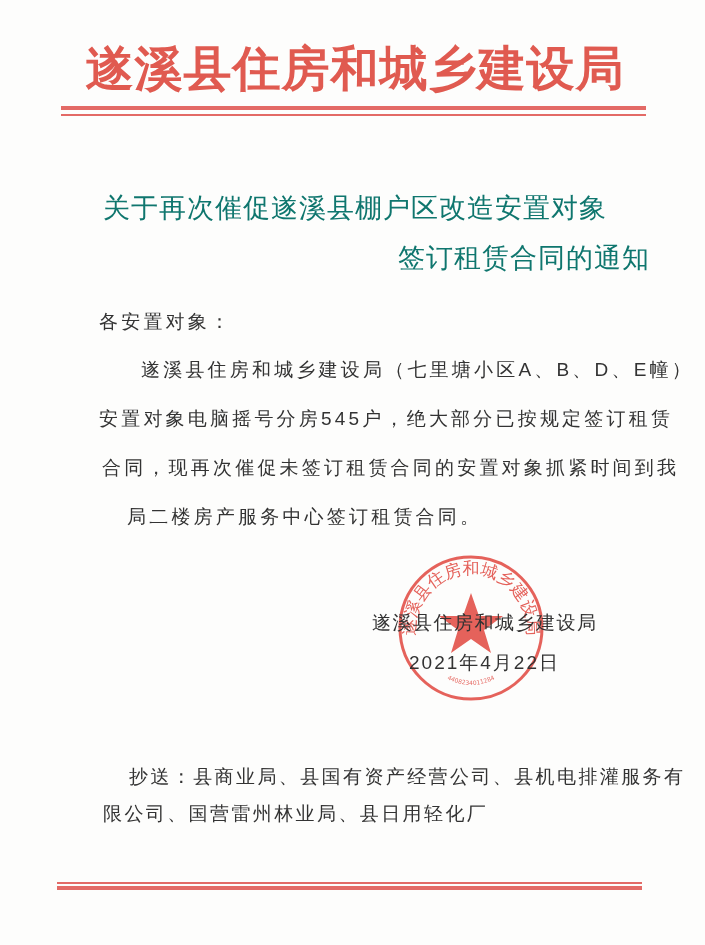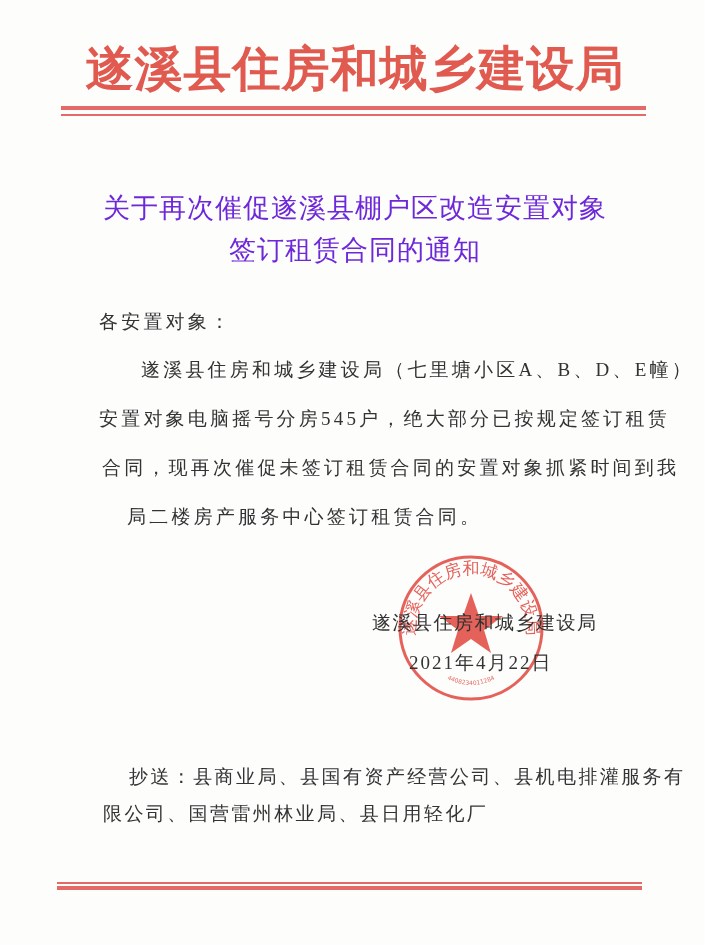--- a/index.html
+++ b/index.html
@@ -9,40 +9,40 @@
   }
   .abs { position: absolute; }
   .masthead {
     left: 60px; top: 36px; width: 590px; text-align: center;
     font-family: "DejaVu Serif", "Liberation Serif", serif; font-weight: bold;
     font-size: 48px; line-height: 64px; letter-spacing: 1px; color: #e05a50;
   }
   .rule { background: #e36a66; }
   .title {
     left: 60px; width: 590px; text-align: center;
-    font-size: 27px; line-height: 44px; color: #6d28d9; letter-spacing: 1px;
+    font-size: 27px; line-height: 44px; color: #0f766e; letter-spacing: 1px;
   }
   .body-text {
-    font-family: Liberation Serif, serif;
+    font-family: Liberation Sans, sans-serif;
     font-size: 19px; color: #333; letter-spacing: 3.2px; line-height: 49px;
   }
   .seal {
     left: 396px; top: 553px; width: 150px; height: 150px;
   }
 </style>
 </head>
 <body>
 
 <div class="abs masthead">遂溪县住房和城乡建设局</div>
 
 <div class="abs rule" style="left:61px; top:106px; width:585px; height:4px;"></div>
 <div class="abs rule" style="left:61px; top:114px; width:585px; height:2px;"></div>
 
 <div class="abs title" style="top:186px;">关于再次催促遂溪县棚户区改造安置对象</div>
-<div class="abs title" style="top:228px;">签订租赁合同的通知</div>
+<div class="abs title" style="top:236px;text-align:right;">签订租赁合同的通知</div>
 
 <div class="abs body-text" style="left:99px; top:297px;">各安置对象：</div>
 
 <div class="abs body-text" style="left:141px; top:345px;">遂溪县住房和城乡建设局（七里塘小区A、B、D、E幢）</div>
 <div class="abs body-text" style="left:99px; top:394px;">安置对象电脑摇号分房545户，绝大部分已按规定签订租赁</div>
 <div class="abs body-text" style="left:102px; top:443px;">合同，现再次催促未签订租赁合同的安置对象抓紧时间到我</div>
 <div class="abs body-text" style="left:99px; top:492px;margin-left:28px;">局二楼房产服务中心签订租赁合同。</div>
 
 <svg class="abs seal" viewBox="0 0 150 150">
   <defs>

